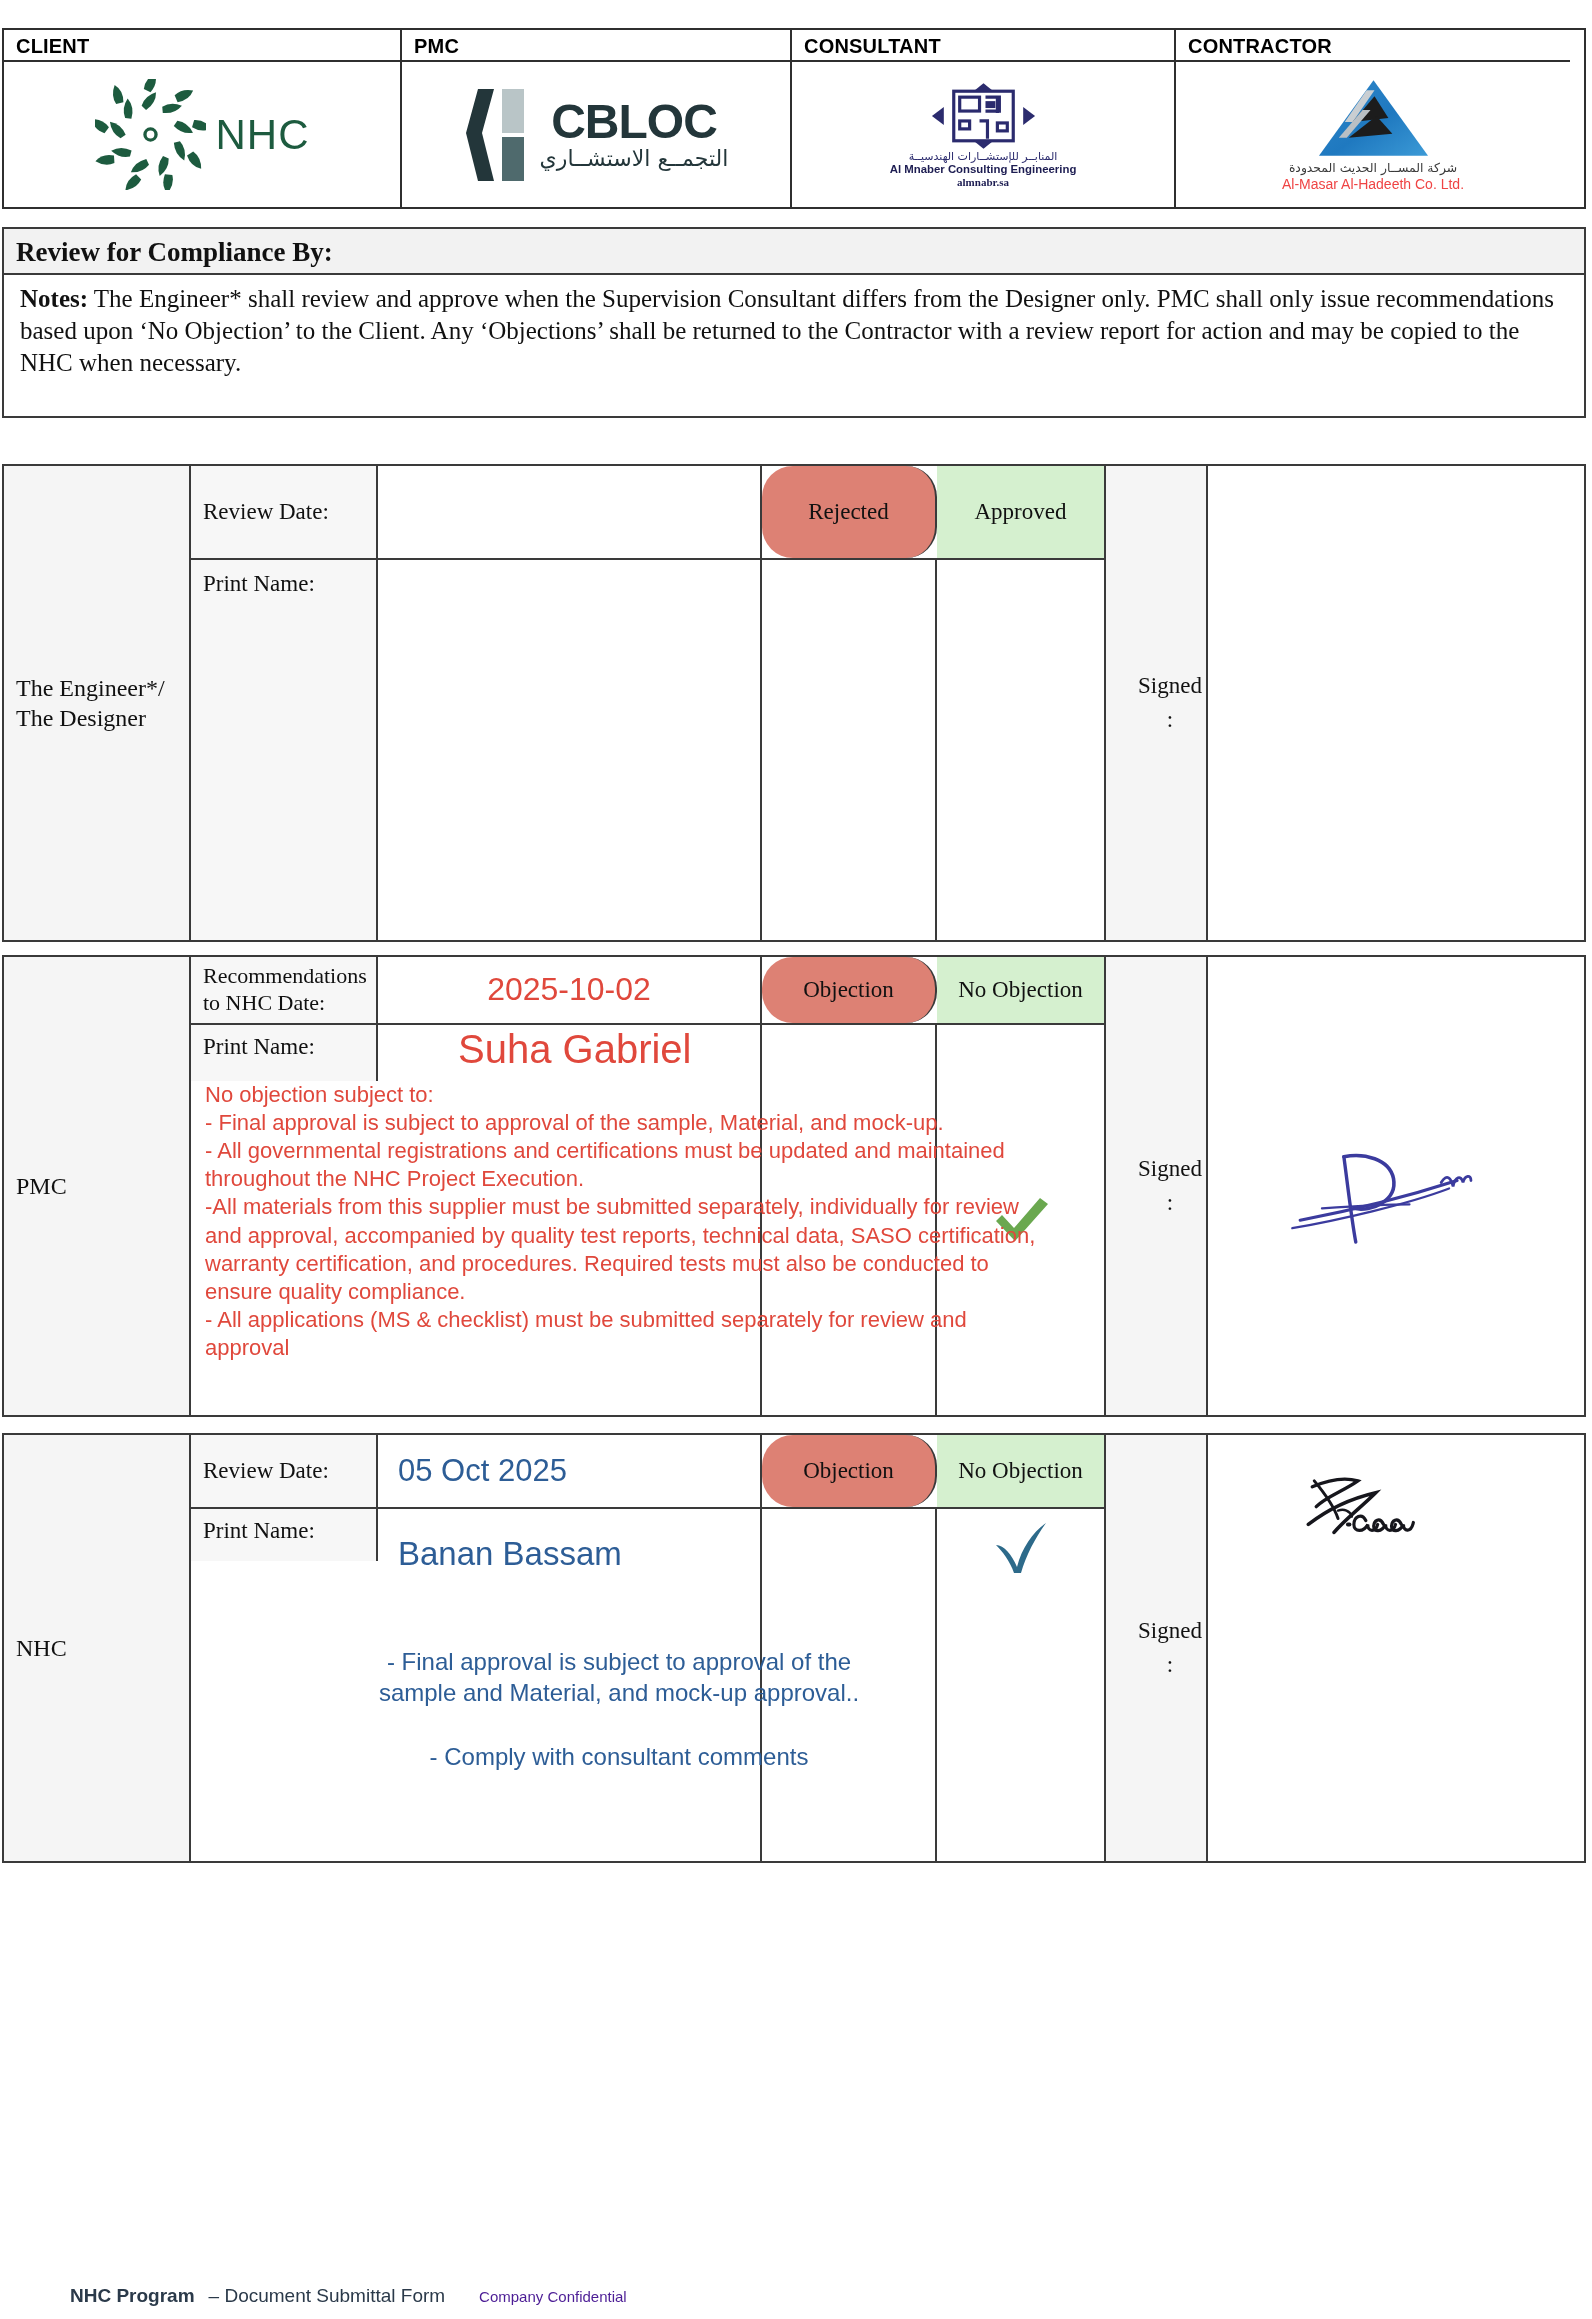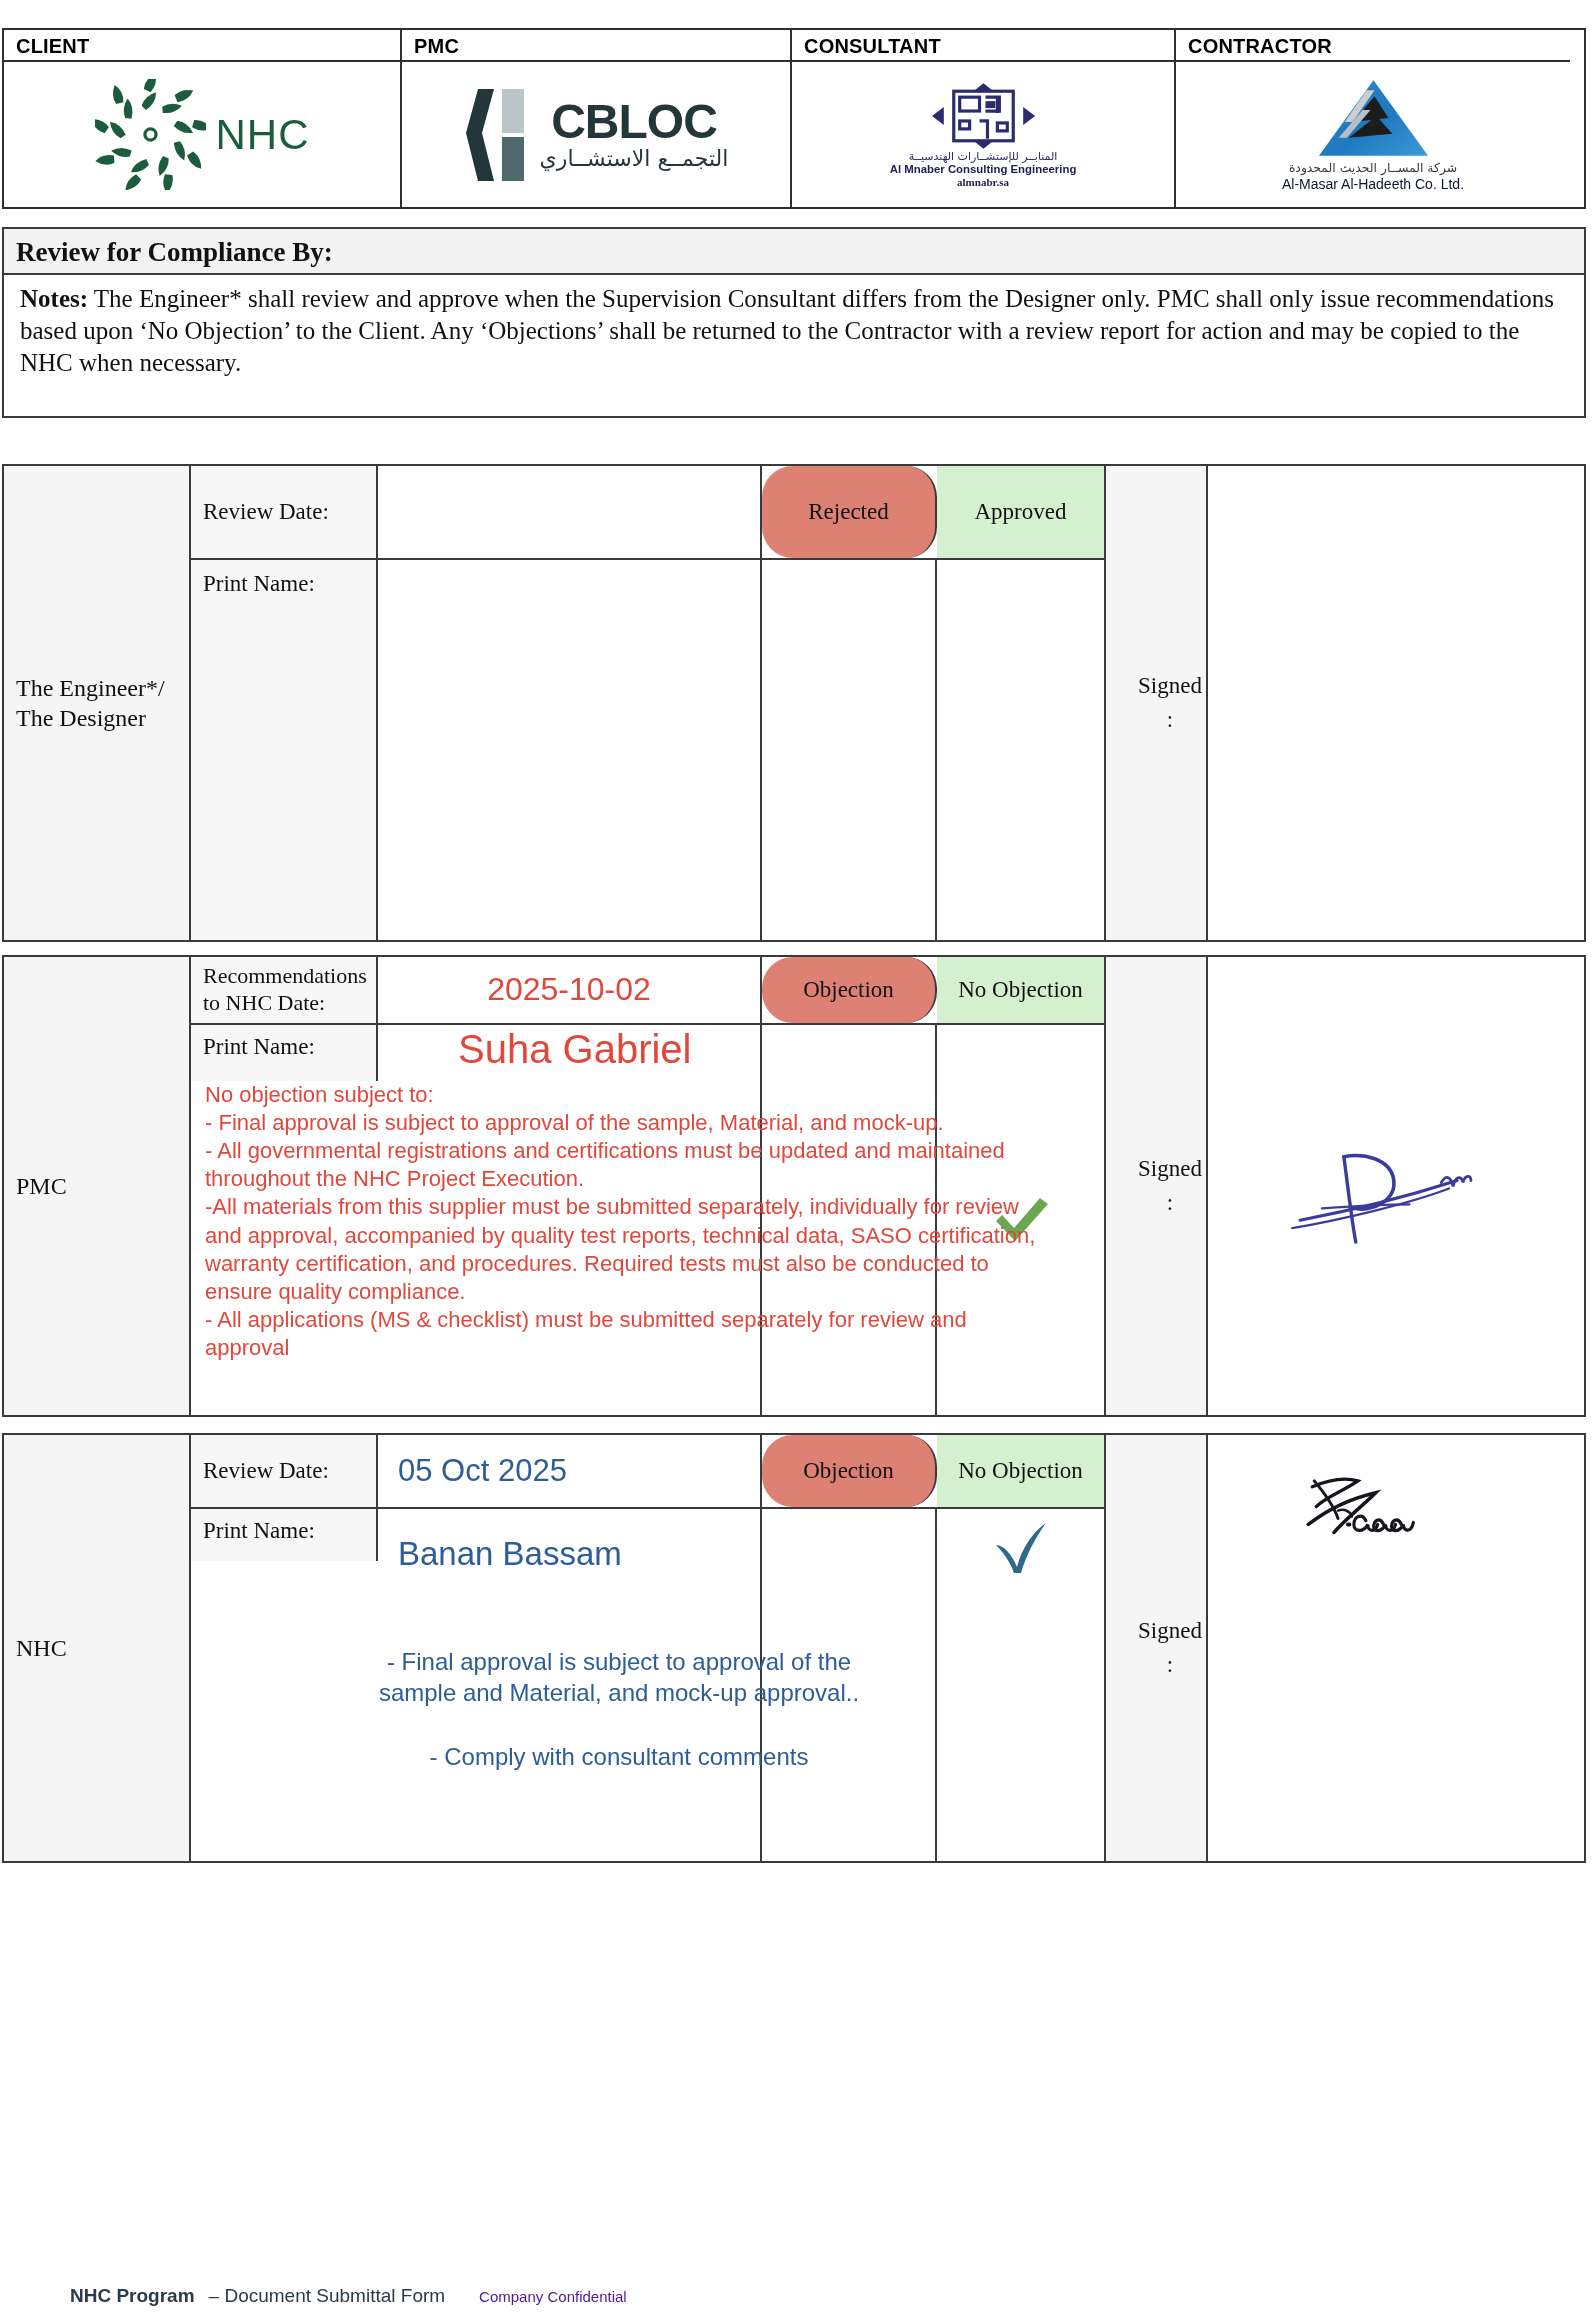--- a/index.html
+++ b/index.html
@@ -38,21 +38,21 @@
 
   
   .mnaber{display:flex; flex-direction:column; align-items:center; line-height:1.12;}
   .mnaber-ar{font-family:"DejaVu Sans", sans-serif; font-size:11px; color:#2b2b6e; direction:rtl; letter-spacing:1px;}
   .mnaber-en{font-family:"Liberation Sans", sans-serif; font-weight:bold; font-size:11.4px; color:#1d1d52;}
   .mnaber-web{font-family:"Liberation Serif", serif; font-weight:bold; font-size:11px; color:#1d1d52;}
 
   
   .masar{display:flex; flex-direction:column; align-items:center; line-height:1.25;}
   .masar-ar{font-family:"DejaVu Sans", sans-serif; font-size:12.4px; color:#3a3a3a; direction:rtl;}
-  .masar-en{font-family:"Liberation Sans", sans-serif; font-size:14px; color:#0f172a;}
+  .masar-en{font-family:"Liberation Sans", sans-serif; font-size:14px; color:#ef4444;}
 
   
   #compliance{position:absolute; left:2px; top:227px; width:1584px; height:191px;
               border:2px solid #3a3a3a; box-sizing:border-box; background:#fff;}
   #compliance-title{height:46px; line-height:46px; padding-left:12px; background:#f2f2f2;
                     border-bottom:2px solid #3a3a3a; box-sizing:border-box;
                     font-weight:bold; font-size:27px;}
   #compliance-notes{padding:8px 22px 0 16px; font-size:25px; line-height:1.28;}
   #compliance-notes b{font-weight:bold;}
 

